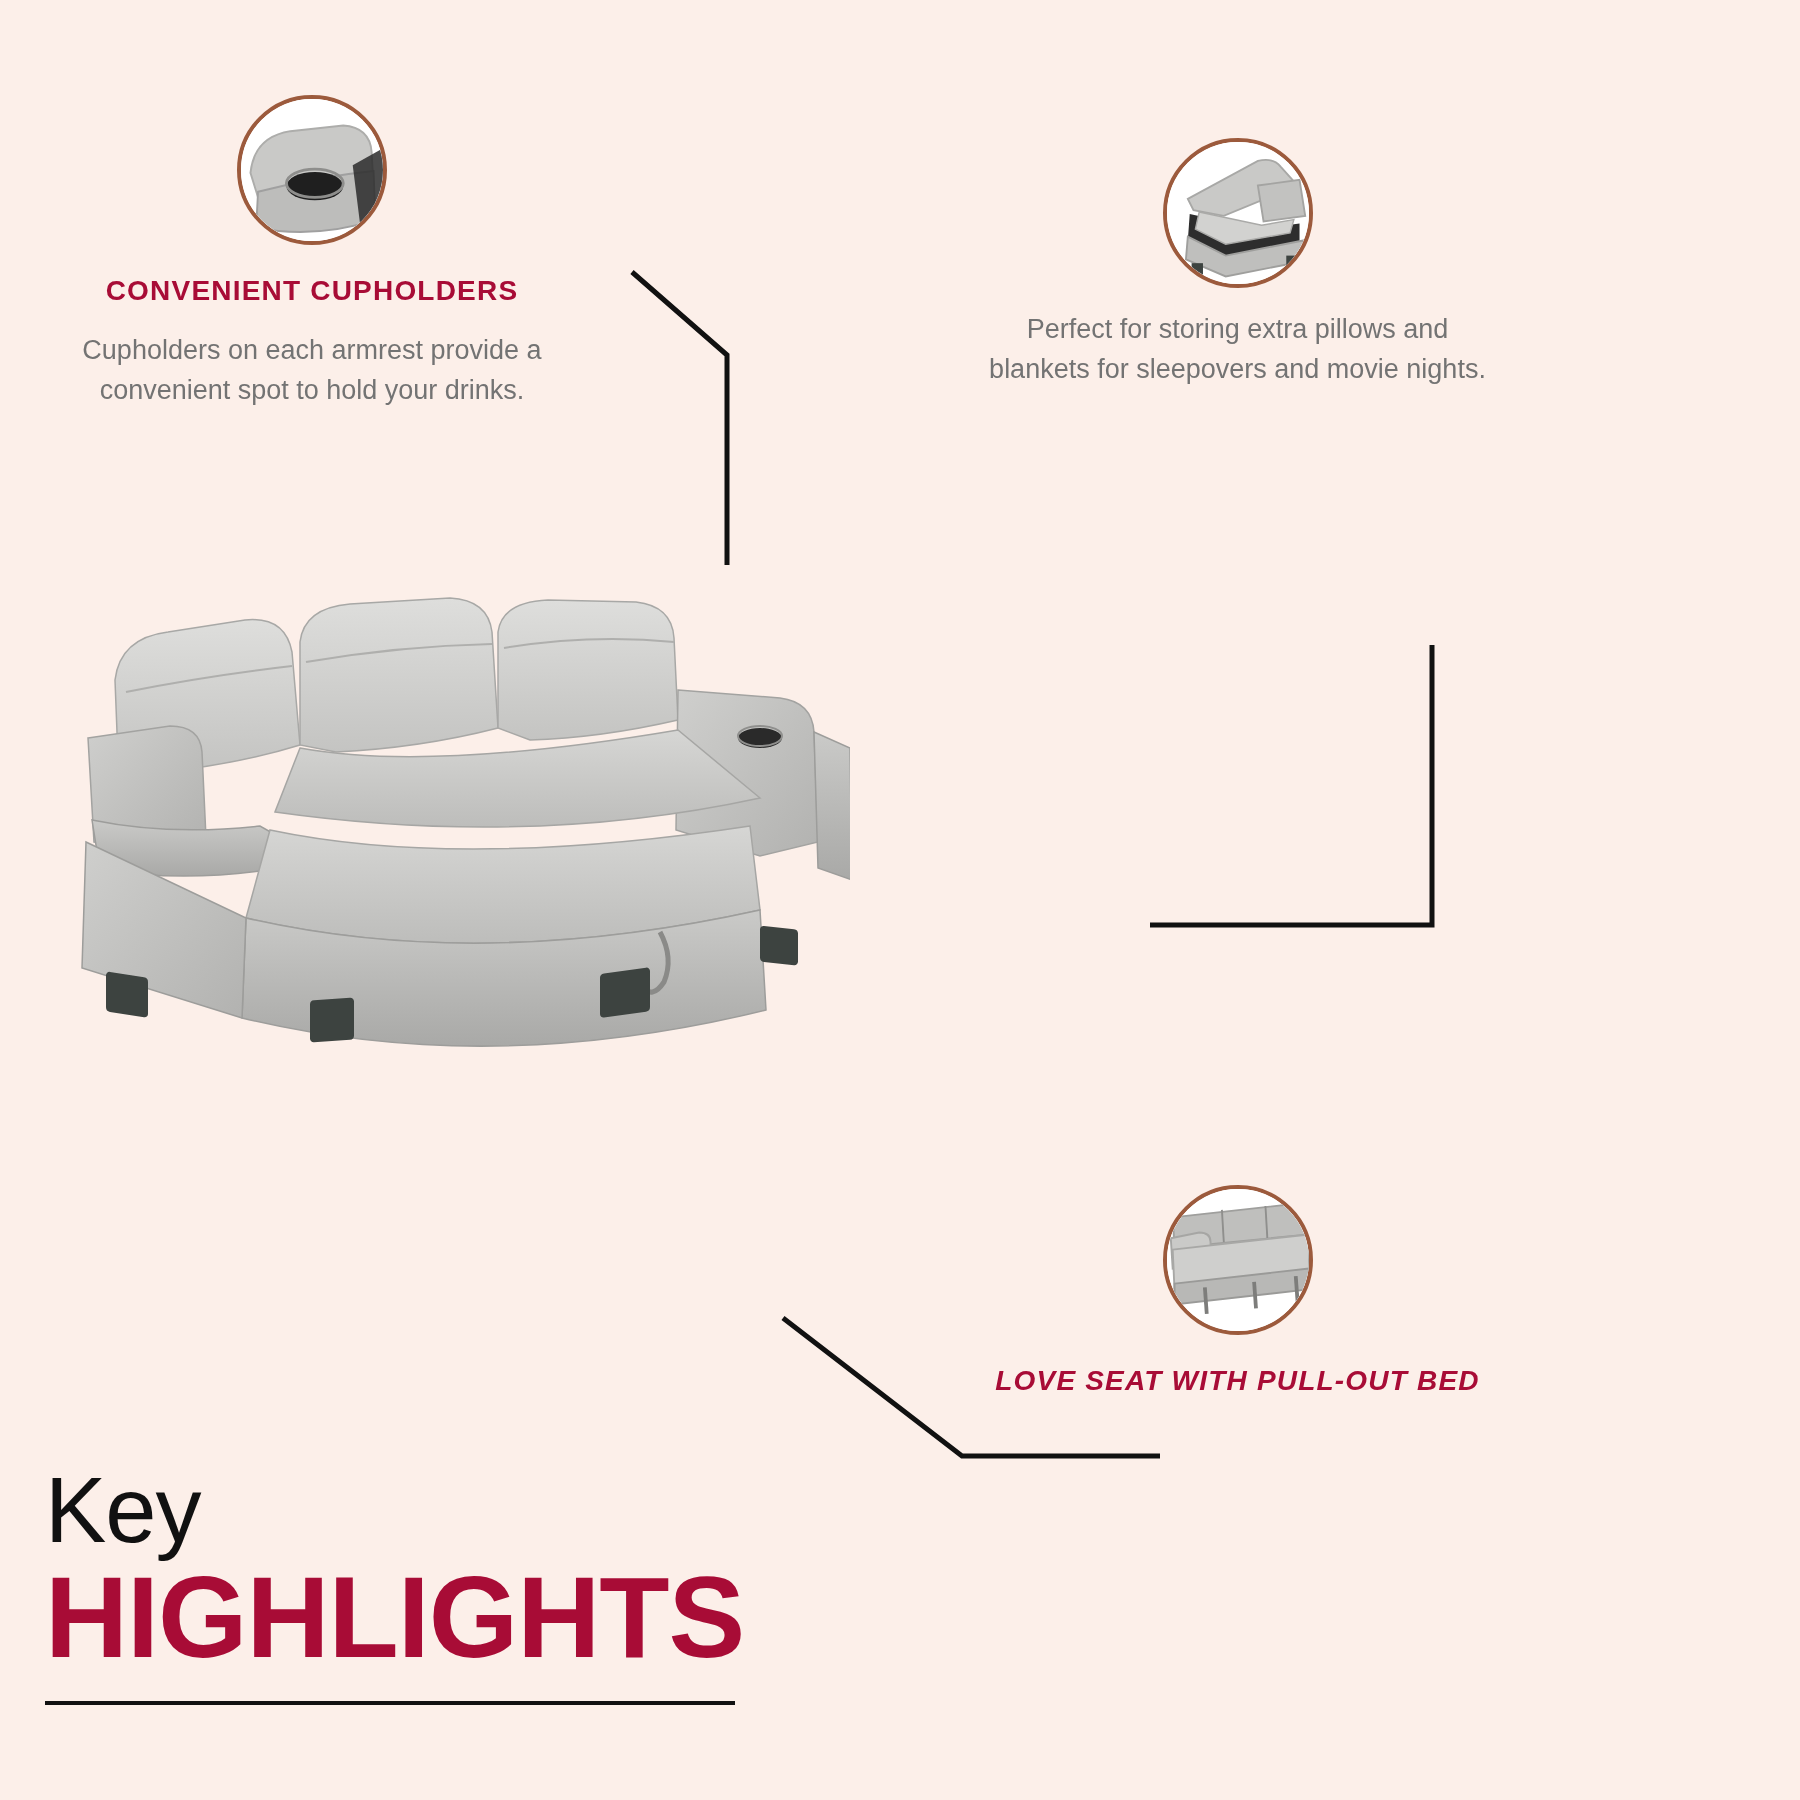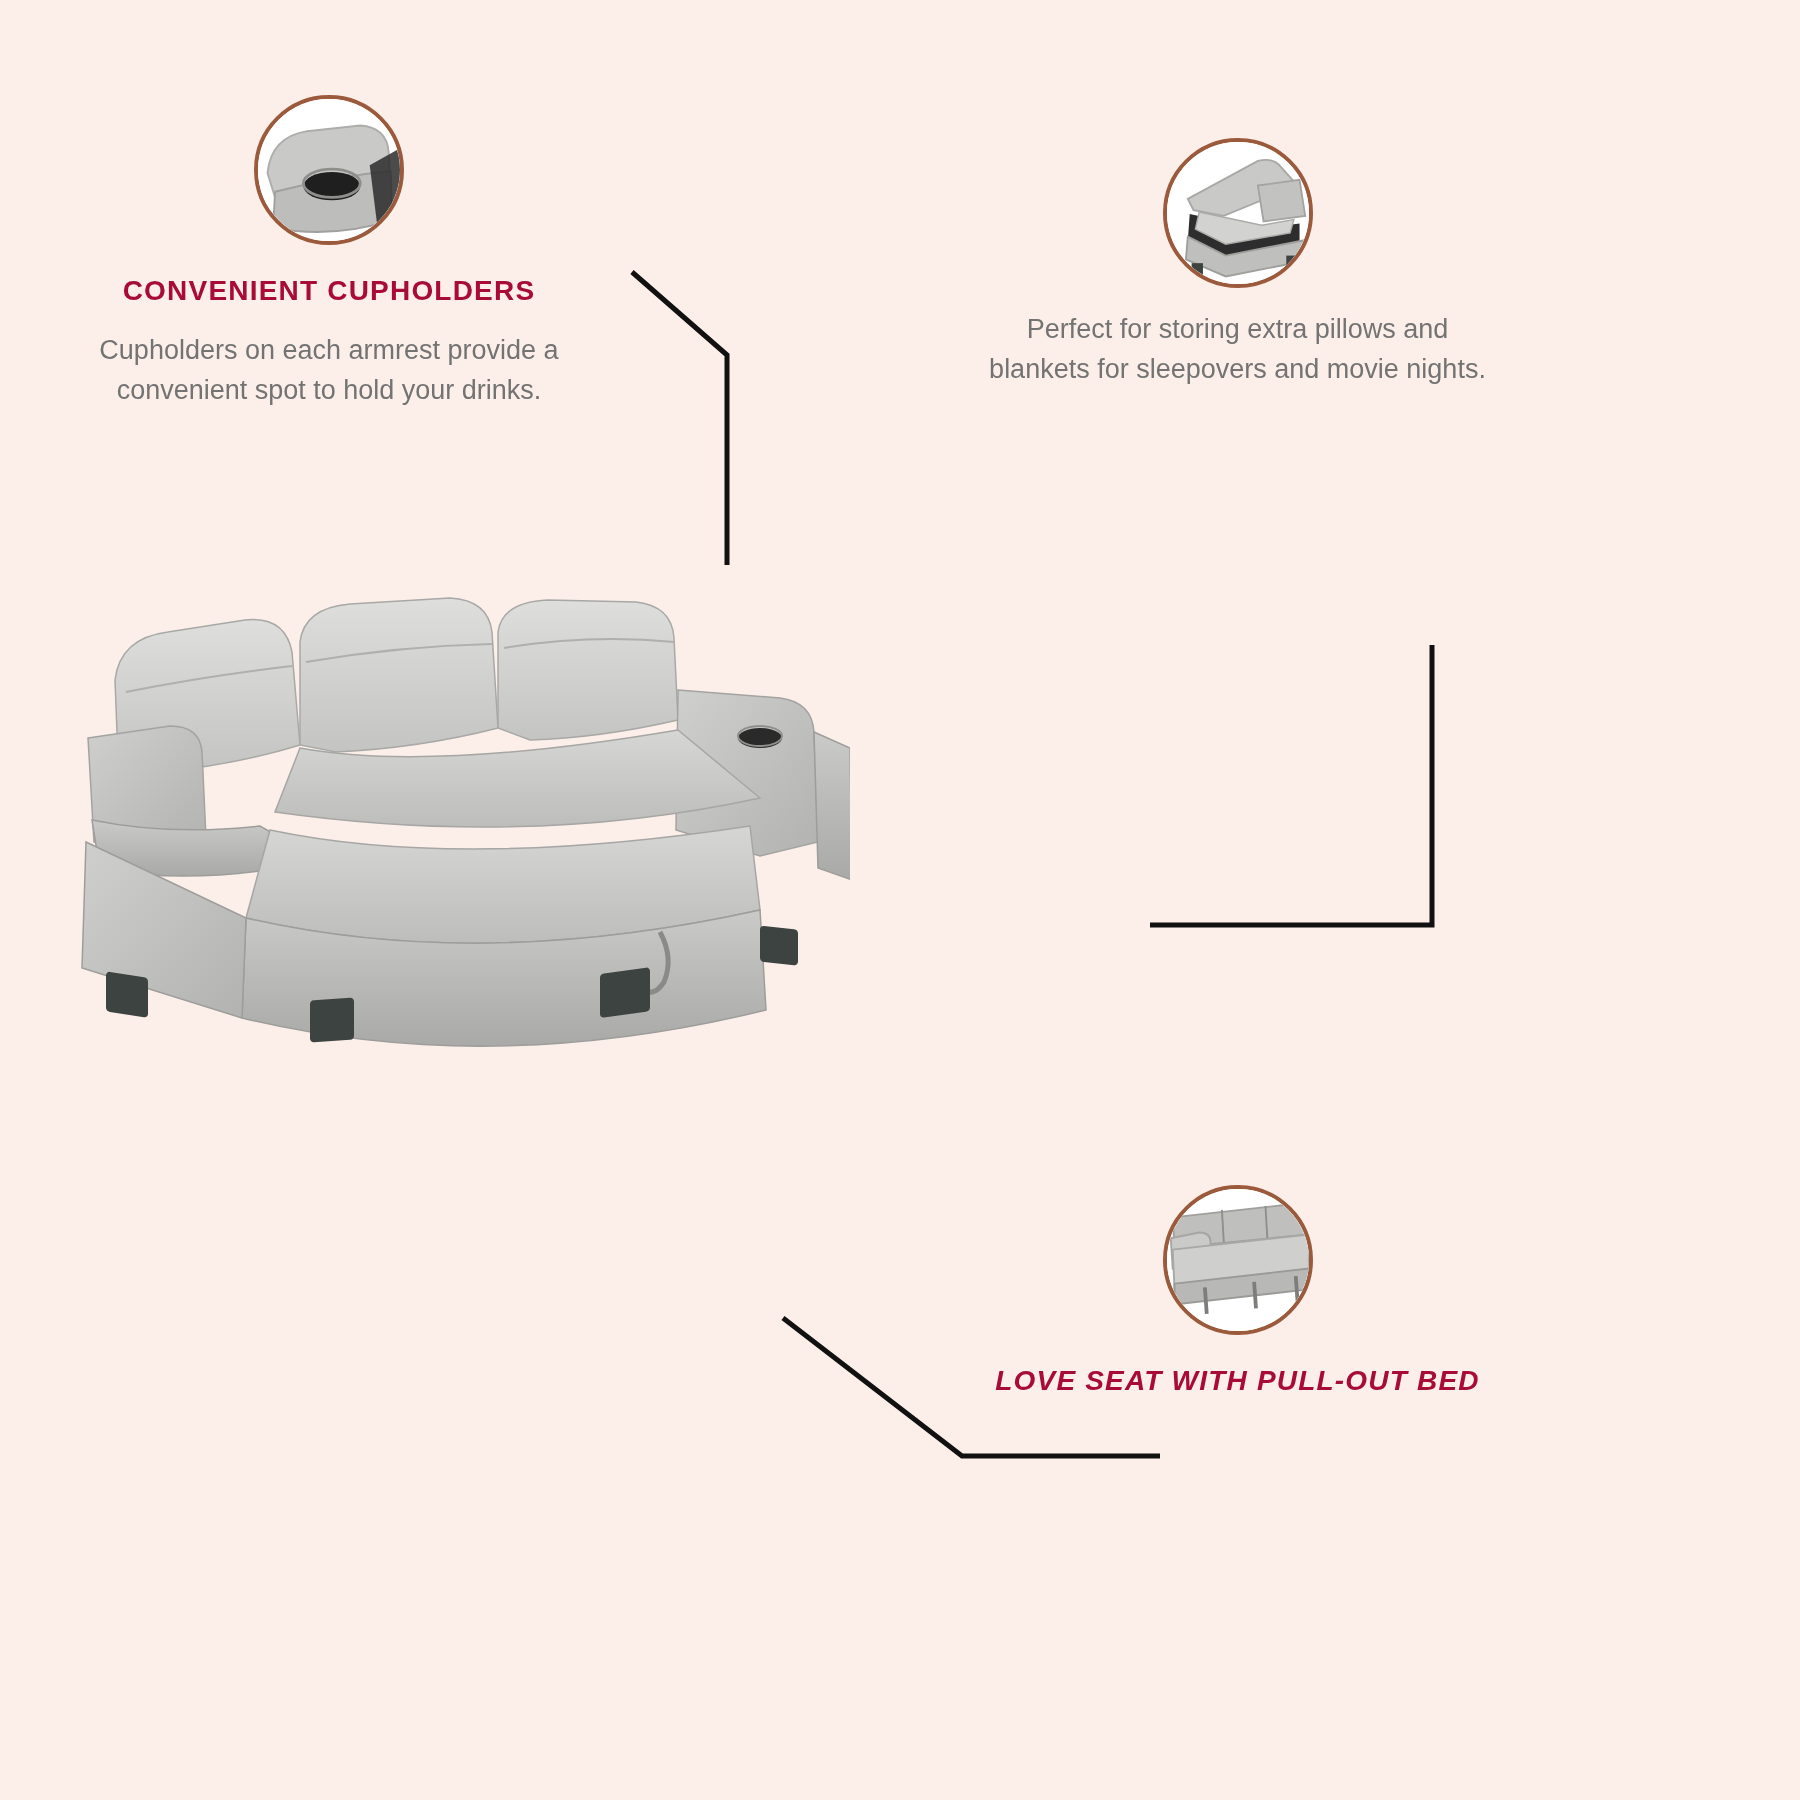--- a/index.html
+++ b/index.html
@@ -35,21 +35,21 @@
     margin-top:28px;
   }
   .callout-body {
     color:#737373;
     font-size:27px;
     line-height:1.48;
     margin-top:22px;
     font-weight:300;
   }
 
-  #callout-cupholders { left:79px;  top:95px;  width:500px; }
+  #callout-cupholders { left:62px;  top:95px;  width:500px; }
   #callout-chaise     { left:985px; top:138px; width:505px; }
   #callout-loveseat   { left:985px; top:1185px; width:505px;font-style:italic; }
 
   
   #sofa-photo { position:absolute; left:60px; top:580px; width:790px; height:570px; }
   #sofa-photo svg { display:block; width:100%; height:100%; }
 
   
   #title-block { position:absolute; left:45px; bottom:95px; width:760px; }
   #title-key {
@@ -192,14 +192,19 @@
         <path d="M8,100 L150,84 L150,106 L8,122 Z" fill="#B8B8B6" stroke="#9a9a98" stroke-width="2"></path>
 
         <path d="M40,104 L42,132" stroke="#7d7d7b" stroke-width="4"></path>
         <path d="M92,98 L94,126" stroke="#7d7d7b" stroke-width="4"></path>
         <path d="M136,92 L138,120" stroke="#7d7d7b" stroke-width="4"></path>
       </svg>
     </div>
     <div class="callout-title">LOVE SEAT WITH PULL-OUT BED</div>
   </div>
 
+  <div id="title-block">
+    <div id="title-key">Key</div>
+    <div id="title-highlights">HIGHLIGHTS</div>
+    <div id="title-rule"></div>
+  </div>
 
 </div>
 
 </body></html>

